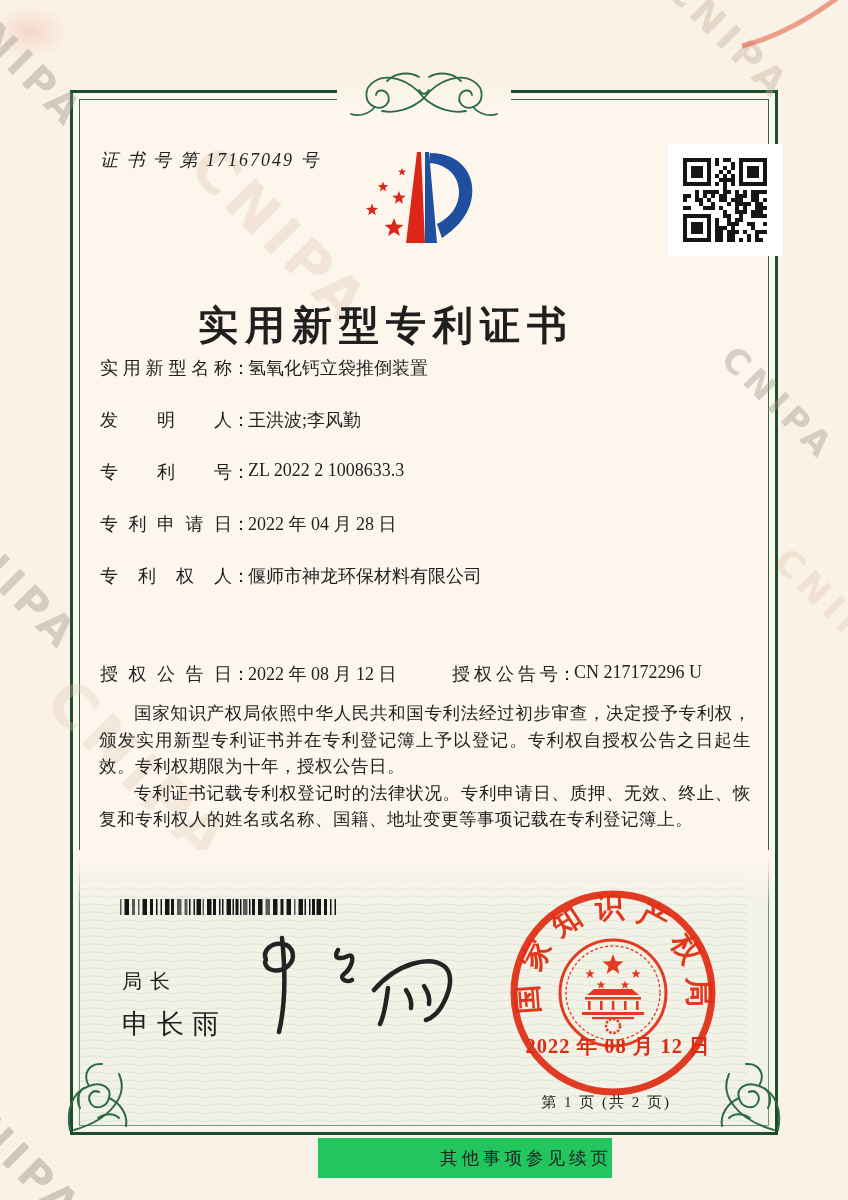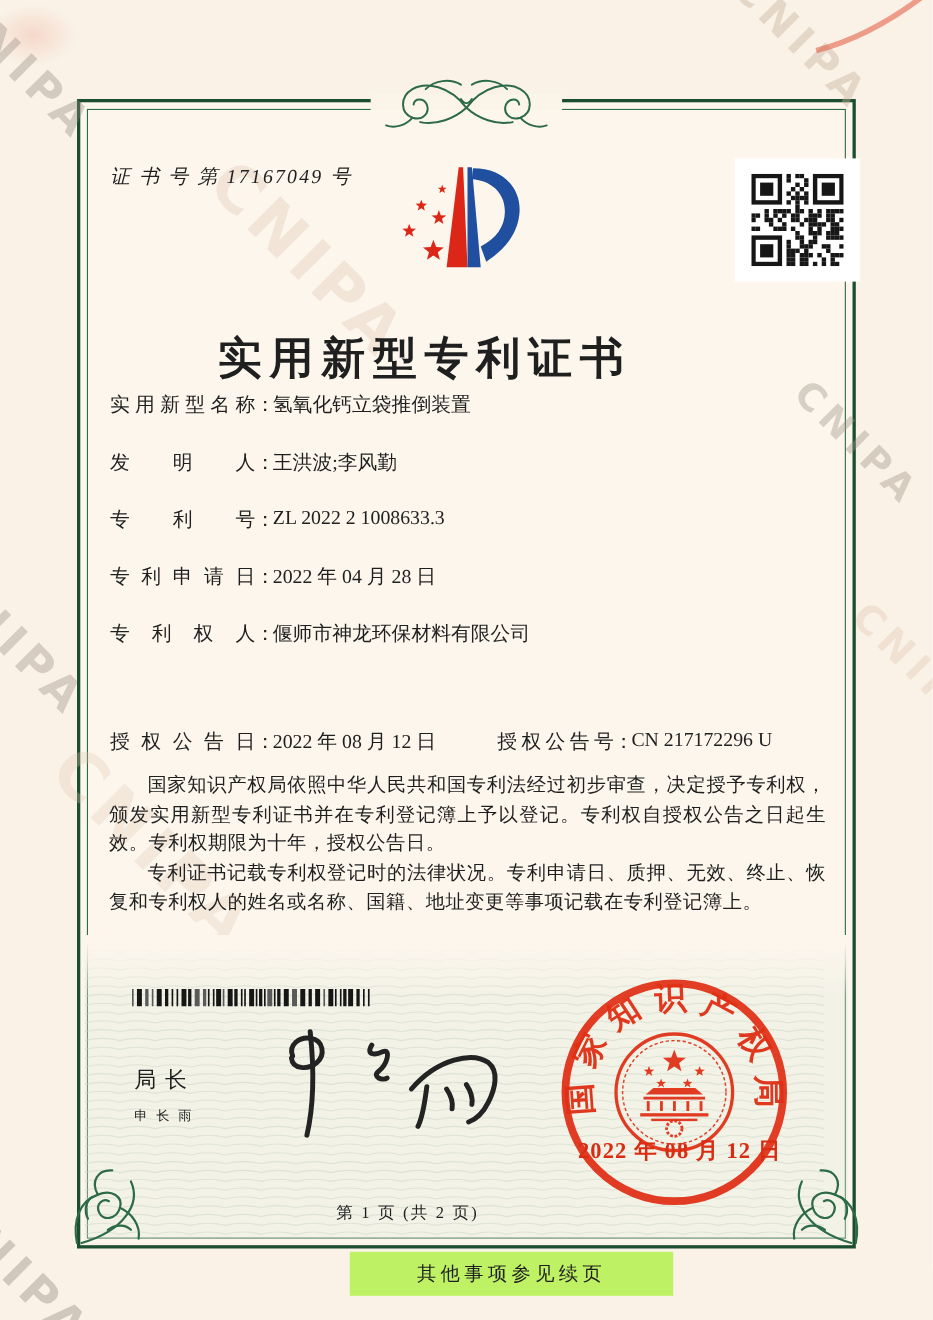--- a/index.html
+++ b/index.html
@@ -34,29 +34,29 @@
   
   #body-text{left:99px;top:700px;width:652px;font-size:17.5px;line-height:26.5px;text-align:justify;z-index:5;}
   #body-text p{margin:0;text-indent:2em;letter-spacing:0.5px;}
   
   #wave-tint{left:77px;top:866px;width:694px;height:260px;background:rgba(226,234,220,0.35);z-index:2;}
   #wave-fade{left:77px;top:850px;width:694px;height:56px;background:linear-gradient(180deg,#fcf6ed 15%,rgba(252,246,237,0));z-index:3;}
   #decor{left:0;top:0;z-index:2;}
   #barcode{left:120px;top:899px;z-index:5;}
   
   #signoff-title{left:122px;top:968px;font-size:20px;letter-spacing:8px;z-index:6;}
-  #signoff-name{left:122px;top:1006px;font-size:12px;letter-spacing:8px;z-index:6;}
+  #signoff-name{left:122px;top:1006px;font-size:27px;letter-spacing:8px;z-index:6;}
   #signature{left:238px;top:928px;z-index:6;}
   
   #seal{left:505px;top:885px;z-index:6;}
   #seal-date{left:508px;top:1032px;width:220px;text-align:center;font-size:20.5px;font-weight:bold;color:#d92c12;letter-spacing:1px;white-space:pre;z-index:7;}
   
-  #page-no{left:70px;top:1093px;width:601px;text-align:center;font-size:15px;letter-spacing:2px;z-index:6;}
-  #footer-note-box{left:318px;top:1138px;width:294px;height:40px;background:#bef264;z-index:6;
-    display:flex;align-items:center;justify-content:center;}
+  #page-no{left:70px;top:1093px;width:601px;text-align:right;font-size:15px;letter-spacing:2px;z-index:6;}
+  #footer-note-box{left:318px;top:1138px;width:294px;height:40px;background:#22c55e;z-index:6;
+    display:flex;align-items:center;justify-content:flex-end;}
   #footer-note{font-size:17.5px;letter-spacing:4px;}
   .blob{position:absolute;z-index:0;}
 </style>
 </head>
 <body>
 
 <div id="sheet">
 
   <div class="blob" style="left:-10px;top:4px;width:80px;height:56px;background:radial-gradient(closest-side,rgba(235,168,148,0.35),rgba(235,168,148,0));"></div>
 

